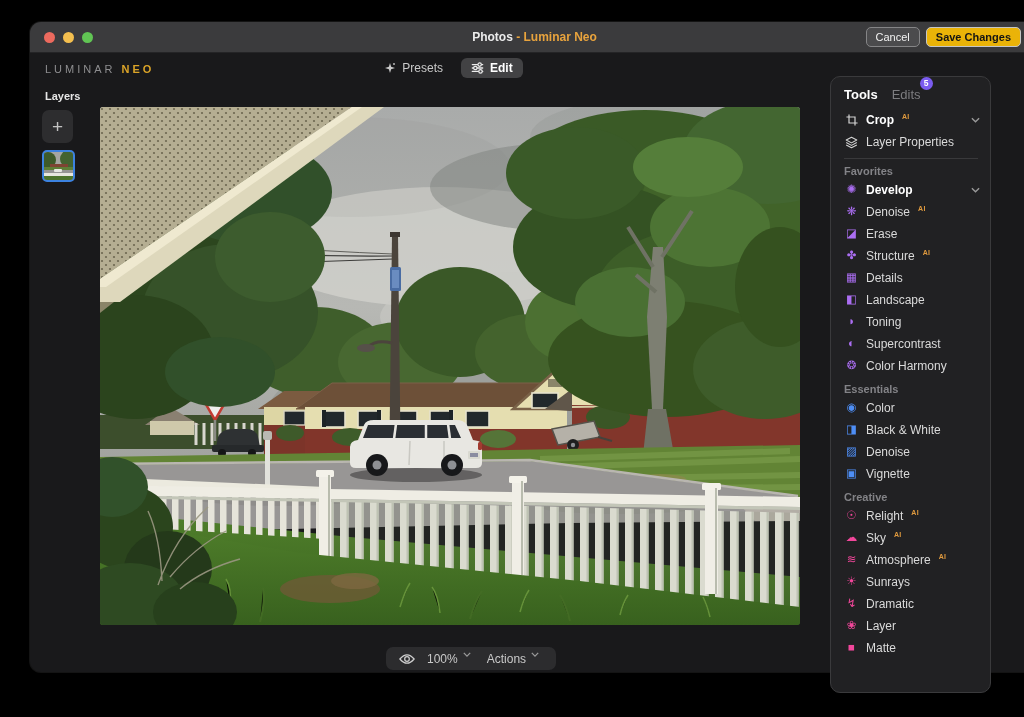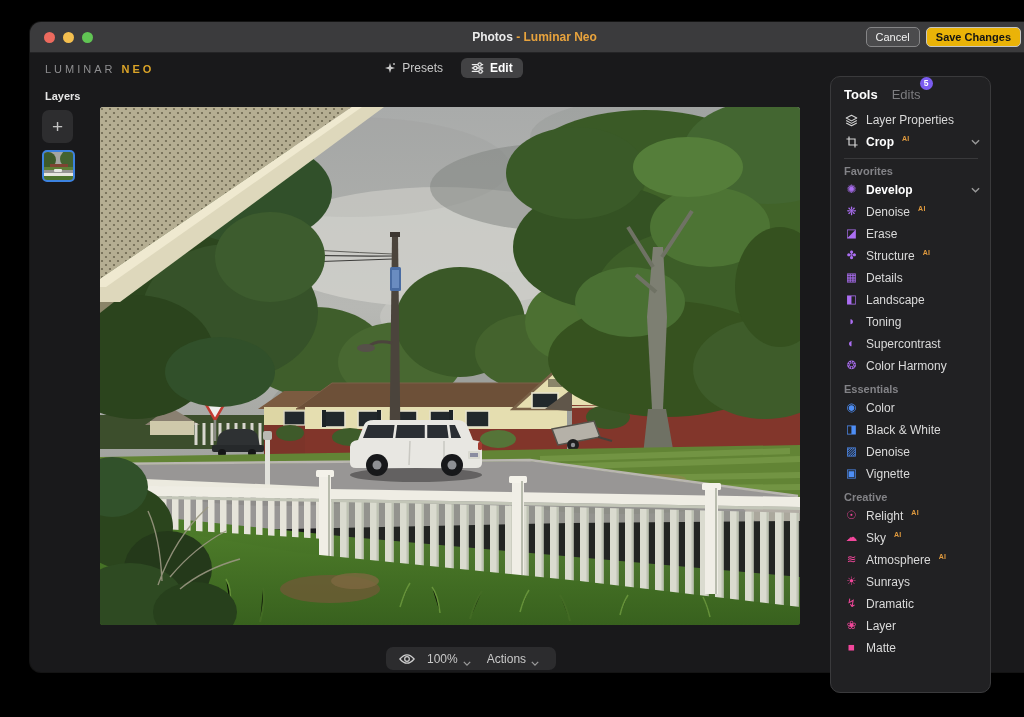--- a/index.html
+++ b/index.html
@@ -24,21 +24,21 @@
   .presets-btn{display:flex;align-items:center;gap:6px;color:#c9c9c9;font-size:12px;padding:3px 8px}
   .edit-btn{display:flex;align-items:center;gap:6px;color:#fff;font-size:12px;font-weight:bold;background:#424244;border-radius:6px;padding:3px 10px}
   
   .layers-title{position:absolute;left:15px;top:68px;font-size:11px;font-weight:bold;color:#e6e6e6}
   .add-layer{position:absolute;left:12px;top:88px;width:31px;height:33px;background:#2d2d2f;border-radius:7px;color:#c2c2c2;font-size:19px;display:flex;align-items:center;justify-content:center}
   .layer-thumb{position:absolute;left:12px;top:128px;width:29px;height:28px;border:2px solid #3c82e0;border-radius:5px;overflow:hidden;background:#555}
   
   .photo{position:absolute;left:70px;top:85px;width:700px;height:518px;border-radius:3px;overflow:hidden}
   
   .viewbar{position:absolute;left:356px;top:625px;height:23px;background:#2c2c2e;border-radius:7px;display:flex;align-items:center;gap:8px;padding:0 13px;color:#c9c9c9;font-size:12px}
-  .viewbar .grp{display:flex;align-items:flex-end;gap:5px;padding:0 4px}
+  .viewbar .grp{display:flex;align-items:flex-start;gap:5px;padding:0 4px}
   
   .toolpanel{position:absolute;left:800px;top:54px;width:161px;height:617px;background:#212123;border:1px solid #3a3a3c;border-radius:10px;box-sizing:border-box;padding:10px 10px 0 13px;overflow:hidden}
   .tabs{display:flex;align-items:baseline;gap:14px;height:22px}
   .tab-tools{font-size:13px;font-weight:bold;color:#fff}
   .tab-edits{font-size:13px;color:#7d7d80;position:relative}
   .badge{position:absolute;top:-10px;right:-12px;width:13px;height:13px;border-radius:50%;background:#7b5cf0;color:#fff;font-size:8.5px;line-height:13px;text-align:center;font-weight:bold}
   .trow{height:22px;display:flex;align-items:center;gap:7px;font-size:12px;color:#dadada;white-space:nowrap}
   .trow .ticon{width:15px;text-align:center;font-size:11.5px;line-height:1;flex:none}
   .trow .ticon svg{display:block;margin:0 auto}
   .trow.bold .tlabel{font-weight:bold;color:#fff}
@@ -386,51 +386,51 @@
 
   <div class="toolpanel">
     <div class="tabs">
       <span class="tab-tools">Tools</span>
       <span class="tab-edits">
         <span>Edits</span>
         <span class="badge">5</span>
       </span>
     </div>
 
-    <div class="trow">
-      <span class="ticon neut">
-        <svg width="13" height="13" viewBox="0 0 16 16">
-            <g fill="none" stroke="#d4d4d4" stroke-width="1.3" stroke-linejoin="round">
-              <path d="M8,1.5 L14.5,5 L8,8.5 L1.5,5 Z"></path>
-              <path d="M1.5,8 L8,11.5 L14.5,8"></path>
-              <path d="M1.5,11 L8,14.5 L14.5,11"></path>
-            </g>
-          </svg>
-      </span>
-      <span class="tlabel">Layer Properties</span>
-    </div>
-
     <div class="trow bold">
       <span class="ticon neut">
         <svg width="12" height="12" viewBox="0 0 14 14">
             <g fill="none" stroke="#d4d4d4" stroke-width="1.4">
               <path d="M3.5,0.5 L3.5,10.5 L13.5,10.5"></path>
               <path d="M0.5,3.5 L10.5,3.5 L10.5,13.5"></path>
             </g>
           </svg>
       </span>
       <span class="tlabel">Crop</span>
         <span class="ai">AI</span>
       <span class="chev">
           <svg width="9" height="6" viewBox="0 0 10 6">
             <path d="M1,1 L5,5 L9,1" fill="none" stroke="#9a9a9a" stroke-width="1.5"></path>
           </svg>
         </span>
     </div>
 
+    <div class="trow">
+      <span class="ticon neut">
+        <svg width="13" height="13" viewBox="0 0 16 16">
+            <g fill="none" stroke="#d4d4d4" stroke-width="1.3" stroke-linejoin="round">
+              <path d="M8,1.5 L14.5,5 L8,8.5 L1.5,5 Z"></path>
+              <path d="M1.5,8 L8,11.5 L14.5,8"></path>
+              <path d="M1.5,11 L8,14.5 L14.5,11"></path>
+            </g>
+          </svg>
+      </span>
+      <span class="tlabel">Layer Properties</span>
+    </div>
+
     <div class="pdivider"></div>
 
     <div class="pheading">Favorites</div>
     <div class="trow bold">
       <span class="ticon fav">✺</span>
       <span class="tlabel">Develop</span>
       <span class="chev">
           <svg width="9" height="6" viewBox="0 0 10 6">
             <path d="M1,1 L5,5 L9,1" fill="none" stroke="#9a9a9a" stroke-width="1.5"></path>
           </svg>

